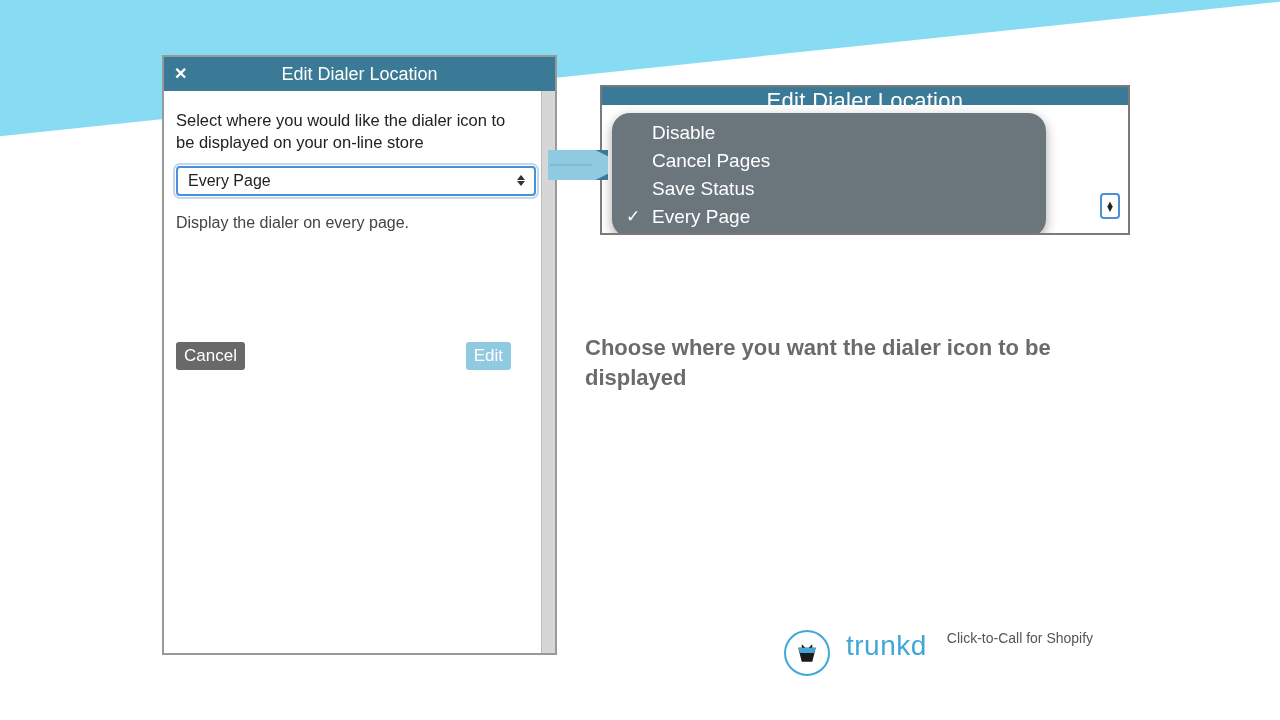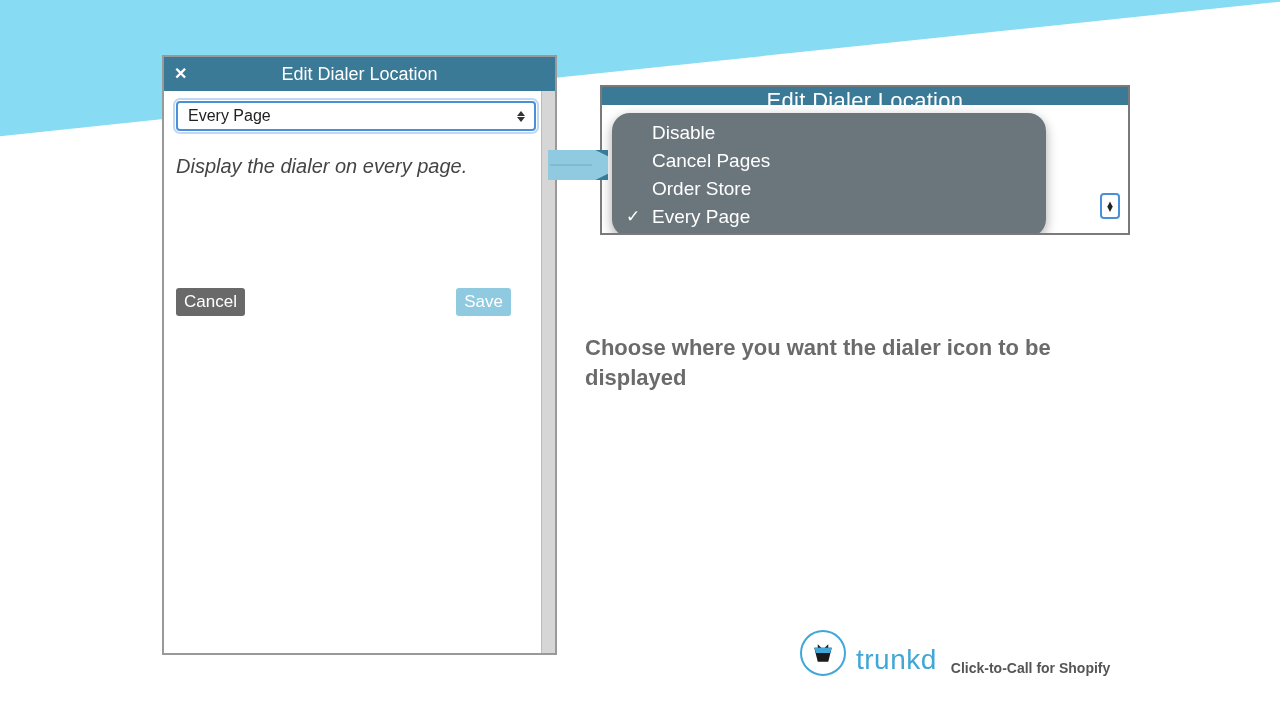--- a/index.html
+++ b/index.html
@@ -111,24 +111,23 @@
   .select-box .caret::before,
   .select-box .caret::after {
     content:"";
     border-left:4px solid transparent;
     border-right:4px solid transparent;
   }
   .select-box .caret::before { border-bottom:5px solid #333; }
   .select-box .caret::after { border-top:5px solid #333; }
 
   .helper {
-    font-style:italic;
     color:#444;
-    font-size:20px;
-    margin-top:24px;
+    font-size:16px;
+    margin-top:18px;
   }
 
   .button-row {
     display:flex;
     justify-content:space-between;
     margin-top:110px;
     padding-right:22px;
   }
   .btn {
     border:none;
@@ -223,68 +222,69 @@
     color:var(--caption-grey);
     font-size:22px;
     font-weight:600;
     line-height:1.35;
     z-index:2;
   }
 
   
   .footer {
     position:absolute;
-    left:800px; top:630px;
-    display:flex;
-    align-items:flex-end;
-    gap:10px;
+    left:784px; top:630px;
+    display:flex;
+    align-items:flex-start;
+    gap:16px;
     z-index:2;
   }
   .brand-logo {
     width:46px; height:46px;
     border:2px solid var(--brand-blue);
     border-radius:50%;
     display:flex; align-items:center; justify-content:center;
     position:relative;
   }
   .brand-logo svg { width:28px; height:28px; }
   .brand-text {
     color:var(--brand-blue);
     font-size:28px;
     letter-spacing:0.5px;
   }
   .brand-tagline {
     color:#555;
     font-size:14px;
-    font-weight:700;
+    font-weight:400;
     margin-left:4px;
   }
 </style>
 </head>
 <body>
 
 <div class="sky-band"></div>
 
 <div class="dialog">
   <div class="dialog-scroll-track"></div>
   <div class="dialog-header">
     <span class="close">✕</span>
     <span class="title">Edit Dialer Location</span>
   </div>
   <div class="dialog-body">
+    <p class="instruction">Select where you would like the dialer icon to be displayed on your on-line store</p>
     <div class="select-wrap">
       <div class="select-box">
         <span>Every Page</span>
         <span class="caret"></span>
       </div>
     </div>
     <p class="helper">Display the dialer on every page.</p>
     <div class="button-row">
       <button class="btn btn-cancel">Cancel</button>
-      <button class="btn btn-save">Save</button>
+      <button class="btn btn-save">Edit</button>
     </div>
   </div>
 </div>
 
 <div class="flow-arrow">
   <svg viewBox="0 0 60 30">
     <defs>
       <marker id="arrowhead" markerWidth="10" markerHeight="10" refX="6" refY="5" orient="auto">
         <path d="M0,0 L10,5 L0,10 Z" fill="#8FCAE0" stroke="#3A7A97" stroke-width="0.6"></path>
       </marker>
@@ -297,21 +297,21 @@
 <div class="right-panel">
   <div class="right-header">
     <span class="title-clip">Edit Dialer Location</span>
   </div>
   <div class="hidden-select-peek">
       <span></span>
     </div>
   <div class="dd-menu">
     <div class="dd-item">Disable</div>
     <div class="dd-item">Cancel Pages</div>
-    <div class="dd-item">Order Store</div>
+    <div class="dd-item">Save Status</div>
     <div class="dd-item selected">Every Page</div>
   </div>
 </div>
 
 <div class="caption">Choose where you want the dialer icon to be displayed</div>
 
 <div class="footer">
   <div class="brand-logo">
     <svg viewBox="0 0 32 32">
       <path d="M6 10 L26 10 L22 26 L10 26 Z" fill="#1a1a1a"></path>

